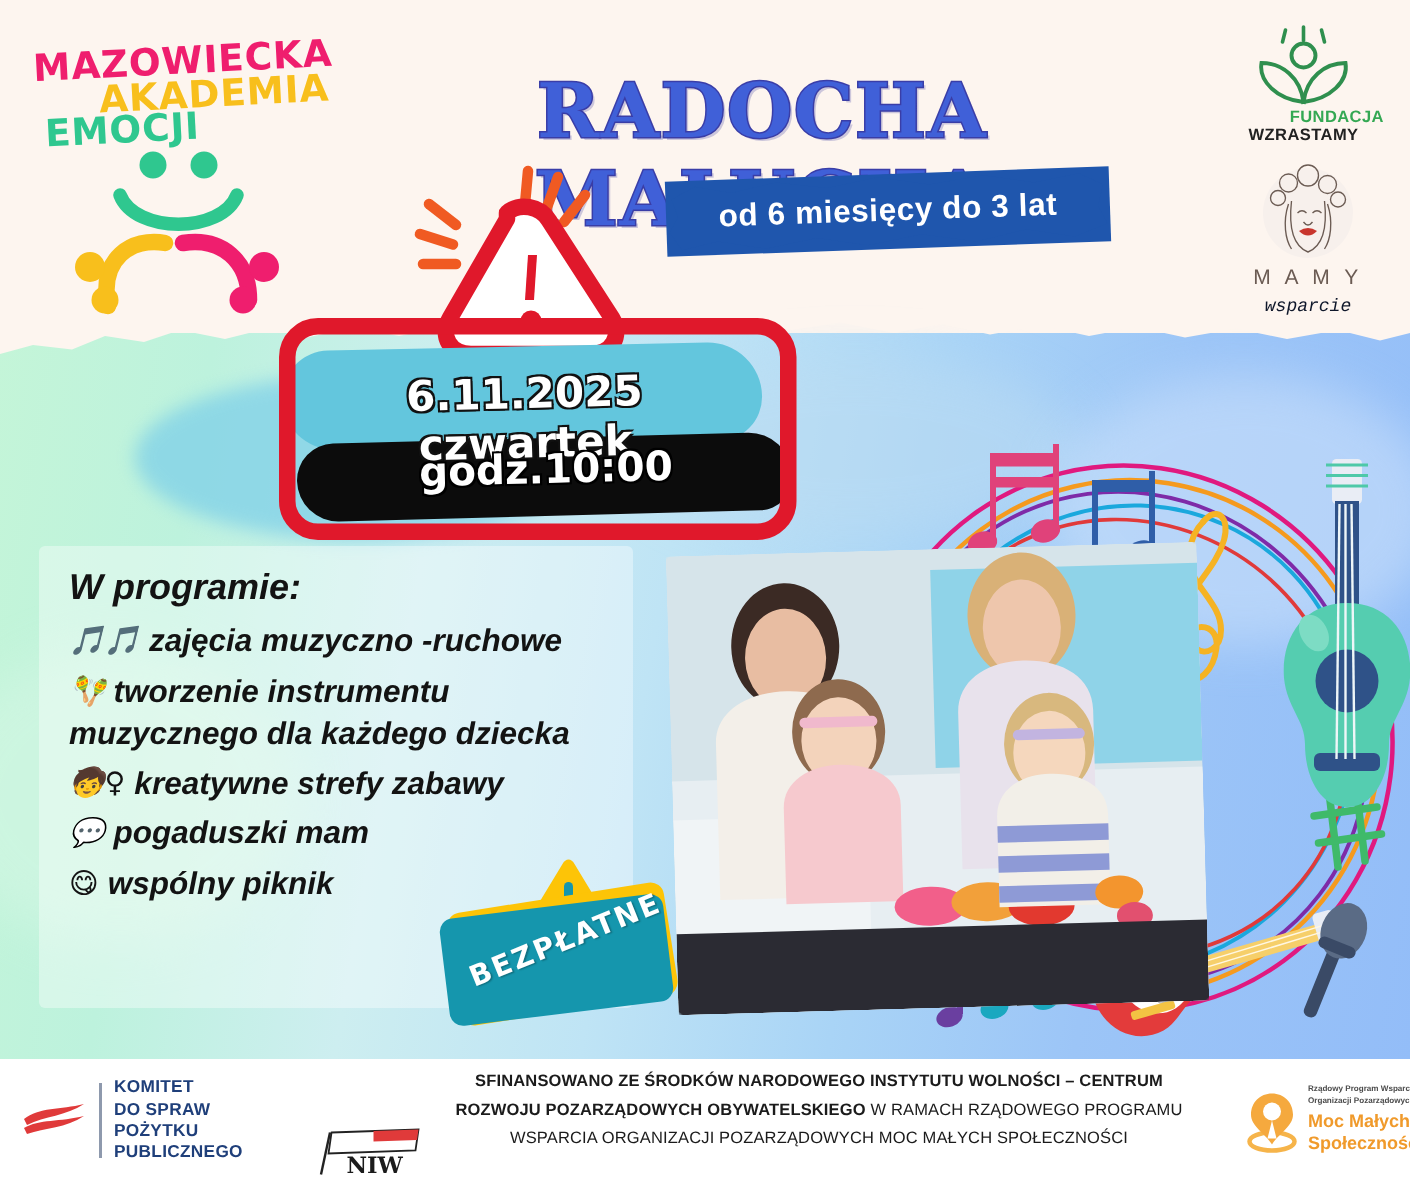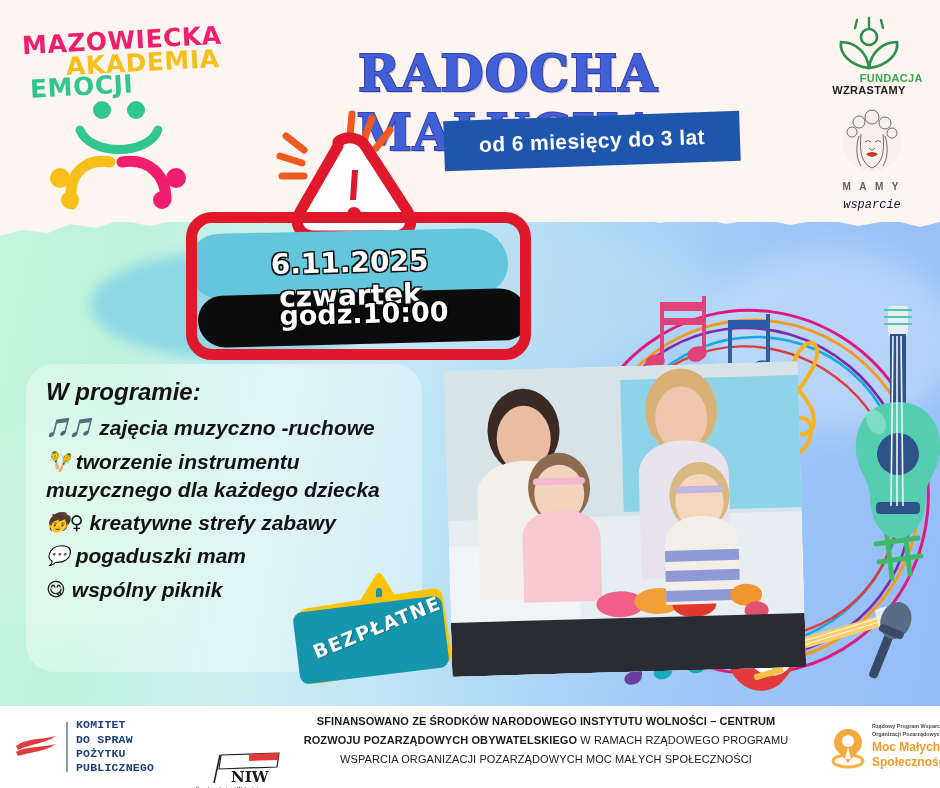--- a/index.html
+++ b/index.html
@@ -58,21 +58,21 @@
     background:#0c0c0c;border-radius:34px 40px 30px 38px;transform:rotate(-1.5deg);}
   .date-txt{position:absolute;color:#fff;font-weight:700;
     font-family:"DejaVu Sans", sans-serif;
     text-shadow:-1.4px -1.4px 0 #111, 1.4px -1.4px 0 #111, -1.4px 1.4px 0 #111, 1.4px 1.4px 0 #111;}
   #date-line1{left:200px;top:246px;width:300px;text-align:center;font-size:28px;transform:rotate(-1.5deg);}
   #date-line2{left:204px;top:298px;width:320px;text-align:center;font-size:27px;transform:rotate(-1.5deg);
     text-shadow:-1.4px -1.4px 0 #000, 1.4px -1.4px 0 #000, -1.4px 1.4px 0 #000, 1.4px 1.4px 0 #000;}
 
   
   #prog{position:absolute;left:26px;top:364px;width:396px;height:308px;
-    background:rgba(255,255,255,.38);border-radius:28px;padding:14px 16px 10px 20px;}
+    background:rgba(255,255,255,.38);border-radius:4px;padding:14px 16px 10px 20px;}
   #prog h2{margin:0 0 10px 0;font-size:24px;font-style:italic;font-weight:800;color:#131313;}
   .p-item{display:flex;align-items:flex-start;gap:6px;margin:0 0 9px 0;
     font-size:21px;font-style:italic;font-weight:800;color:#131313;line-height:1.18;}
   .p-emoji{font-size:19px;line-height:1.25;flex:0 0 auto;
     font-family:"DejaVu Sans", sans-serif;}
   .p-cont{margin:-6px 0 9px 0;font-size:21px;font-style:italic;font-weight:800;color:#131313;}
 
   
   #photo{position:absolute;left:448px;top:366px;width:354px;height:306px;
     transform:rotate(-1.6deg);overflow:hidden;
@@ -89,28 +89,28 @@
     font-size:19px;font-weight:700;letter-spacing:1.5px;transform:rotate(-22deg);
     font-family:"DejaVu Sans", sans-serif;
     text-shadow:1px 1px 1px rgba(0,0,0,.25);}
 
   
   #logo-fw{position:absolute;left:806px;top:18px;width:126px;height:80px;text-align:center;}
   #logo-fw .nm{font-size:11px;font-weight:800;letter-spacing:.3px;margin-top:2px;}
   #logo-fw .nm .g{color:#34a853;padding-left:44px;}
   #logo-fw .nm .d{color:#222;}
   #logo-mamy{position:absolute;left:816px;top:106px;width:112px;height:94px;text-align:center;}
-  #logo-mamy .mm{font-size:10px;letter-spacing:3px;color:#6b5b53;display:inline-block;font-weight:bold;}
+  #logo-mamy .mm{font-size:14px;letter-spacing:3px;color:#6b5b53;display:inline-block;}
   #logo-mamy .ws{font-size:12px;font-style:italic;color:#0f172a;
     font-family:Liberation Mono, monospace;}
 
   
   #f-kdsp{position:absolute;left:14px;top:716px;height:62px;display:flex;align-items:center;gap:8px;}
   #f-kdsp .bar{width:2px;height:50px;background:#8e99ad;}
-  #f-kdsp .tx{font-size:11.5px;font-weight:800;color:#1f3f7a;line-height:1.26;letter-spacing:.2px;font-family:Liberation Mono, monospace;}
+  #f-kdsp .tx{font-size:11.5px;font-weight:800;color:#1f3f7a;line-height:1.26;letter-spacing:.2px;}
   #f-niw{position:absolute;left:196px;top:751px;width:96px;text-align:left;}
   #f-niw .sub{font-size:4.6px;color:#333;line-height:1.35;margin-top:2px;font-weight:700;}
   #f-text{position:absolute;left:292px;top:712px;width:508px;text-align:center;
     font-size:11px;color:#1b1b1b;line-height:1.72;letter-spacing:.1px;}
   #f-text b{font-weight:800;}
   #f-moc{position:absolute;left:829px;top:714px;width:128px;height:64px;display:flex;align-items:center;gap:5px;}
   #f-moc .tx1{font-size:5.4px;color:#4b4b4b;line-height:1.45;font-weight:600;}
   #f-moc .tx2{font-size:12px;color:#f09a2b;font-weight:700;line-height:1.1;margin-top:2px;}
 
   svg{display:block;overflow:visible;}

